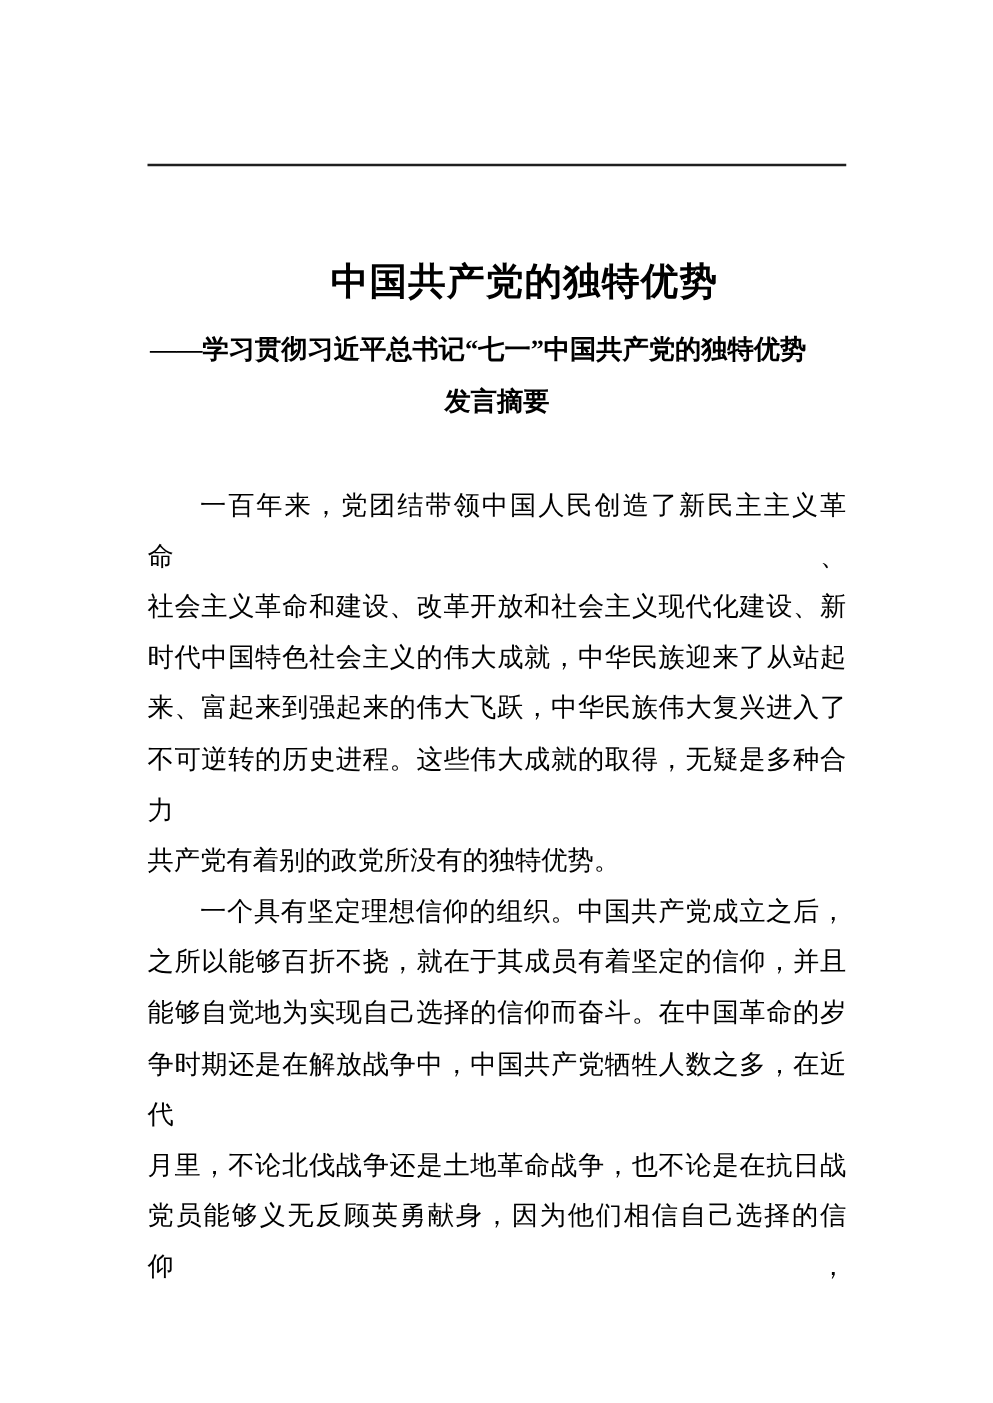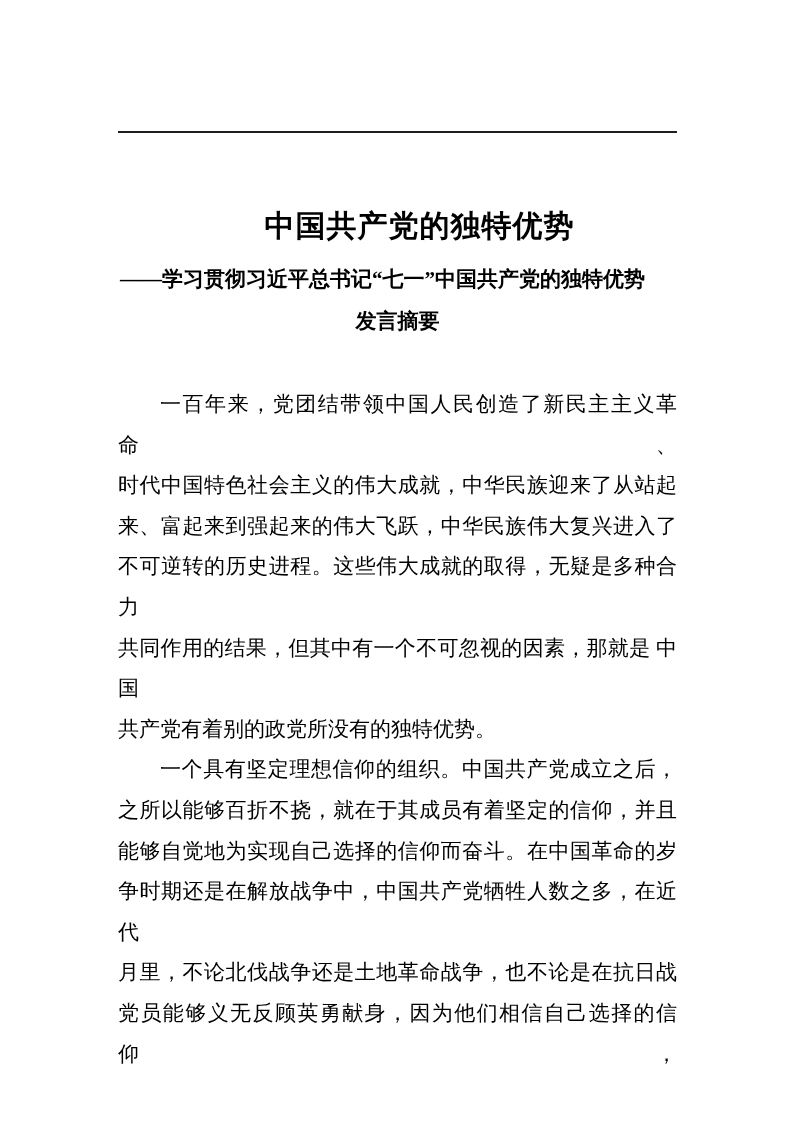--- a/index.html
+++ b/index.html
@@ -84,24 +84,24 @@
 
     <div class="doc-subtitle">
       <div class="sub1">——学习贯彻习近平总书记“七一”中国共产党的独特优势</div>
       <div class="sub2">发言摘要</div>
     </div>
 
     <div class="body-text">
 
       <div class="paragraph">
         <div class="line just first">一百年来，党团结带领中国人民创造了新民主主义革命、</div>
+        <div class="line just">社会主义革命和建设、改革开放和社会主义现代化建设、新</div>
         <div class="line just">时代中国特色社会主义的伟大成就，中华民族迎来了从站起</div>
         <div class="line just">来、富起来到强起来的伟大飞跃，中华民族伟大复兴进入了</div>
         <div class="line just">不可逆转的历史进程。这些伟大成就的取得，无疑是多种合 力</div>
-        <div class="line just">共同作用的结果，但其中有一个不可忽视的因素，那就是 中国</div>
         <div class="line">共产党有着别的政党所没有的独特优势。</div>
       </div>
 
       <div class="paragraph">
         <div class="line just first">一个具有坚定理想信仰的组织。中国共产党成立之后，</div>
         <div class="line just">之所以能够百折不挠，就在于其成员有着坚定的信仰，并且</div>
         <div class="line just">能够自觉地为实现自己选择的信仰而奋斗。在中国革命的岁</div>
         <div class="line just">争时期还是在解放战争中，中国共产党牺牲人数之多，在近代</div>
         <div class="line just">月里，不论北伐战争还是土地革命战争，也不论是在抗日战</div>
         <div class="line just">党员能够义无反顾英勇献身，因为他们相信自己选择的信仰，</div>

